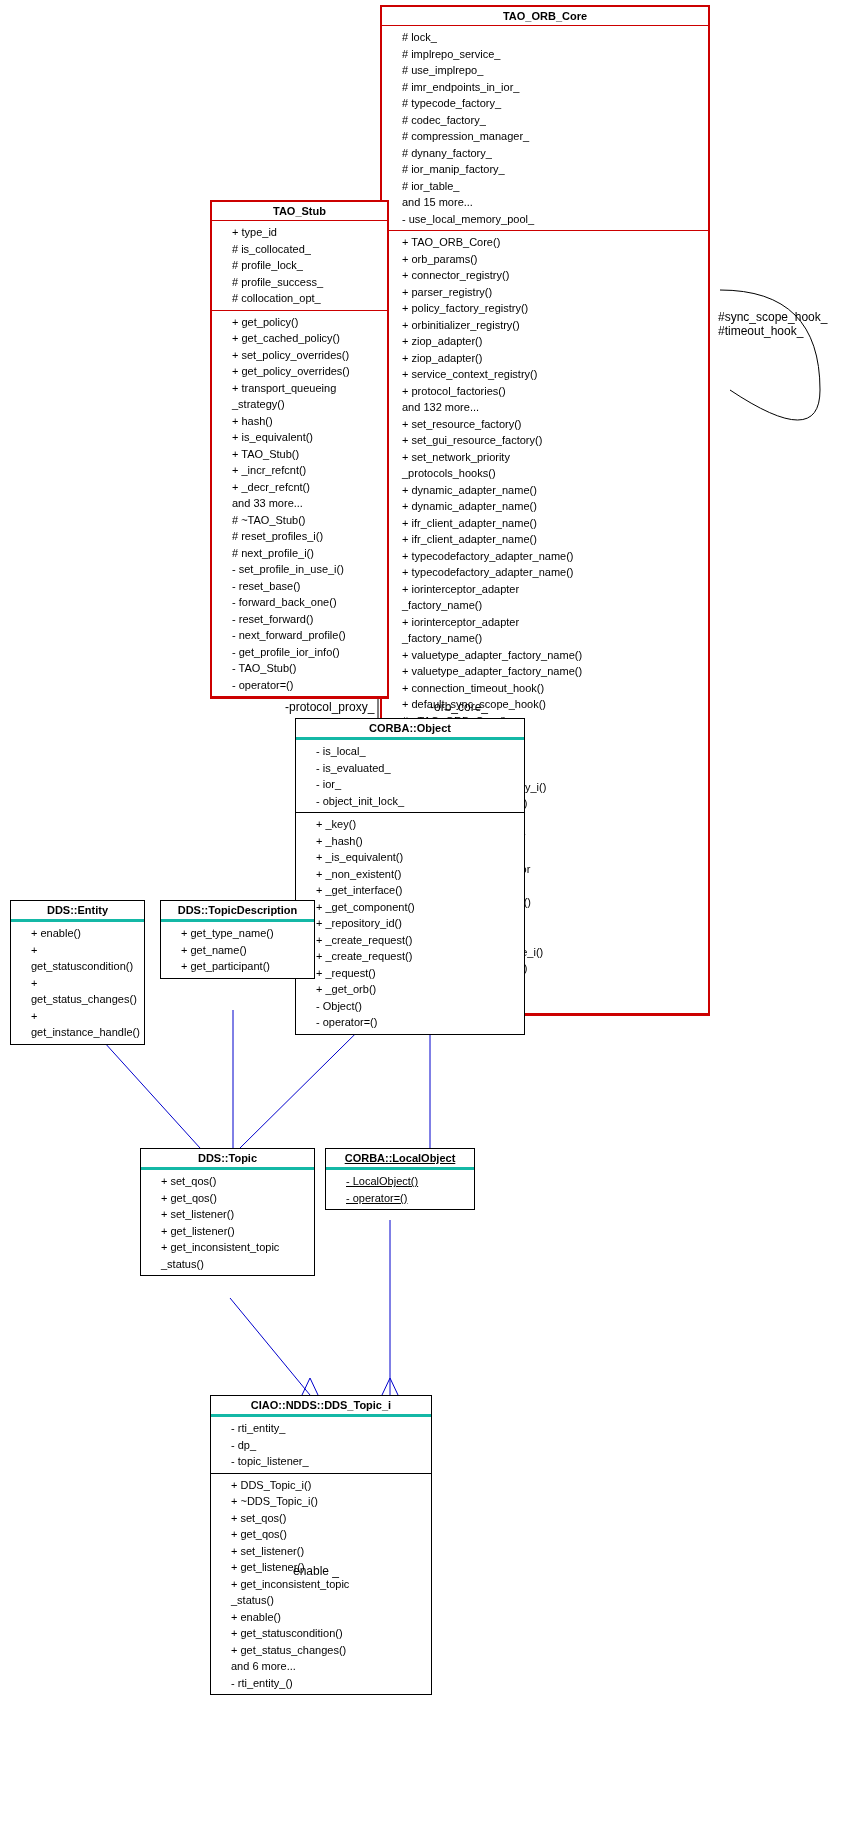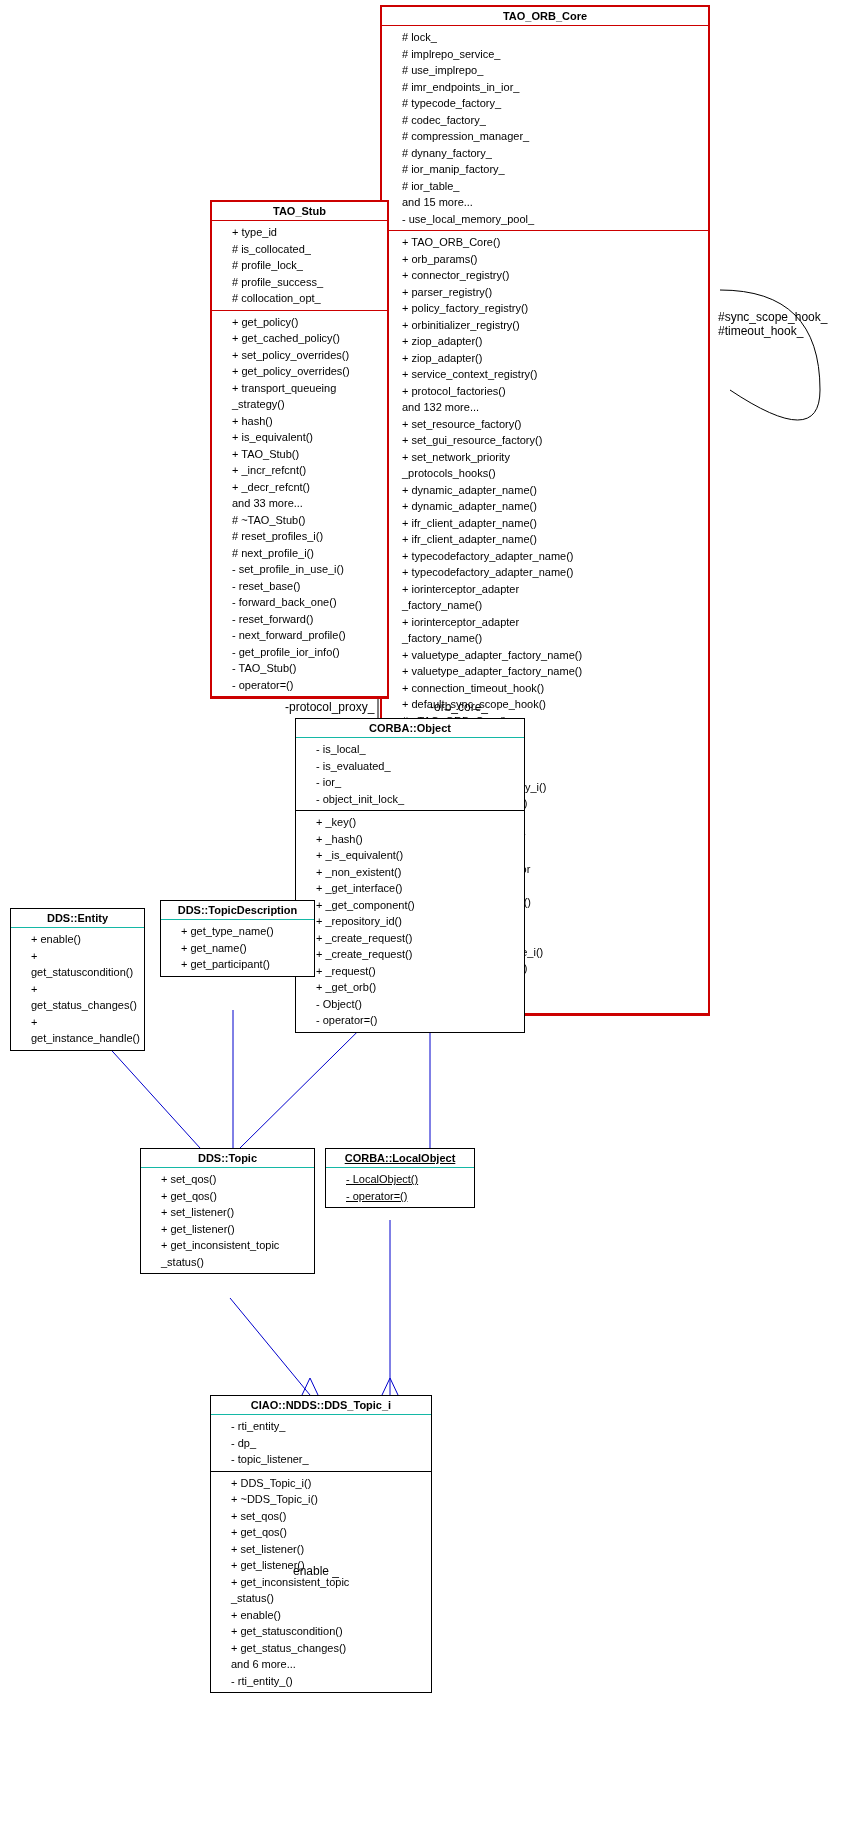--- a/index.html
+++ b/index.html
@@ -22,21 +22,21 @@
       border: 1px solid #000;
       background: #fff;
     }
     .uml-box.red-border {
       border: 2px solid #cc0000;
     }
     .uml-box-title {
       text-align: center;
       font-weight: bold;
       padding: 3px 5px;
-      border-bottom: 1px solid #14b8a6;
+      border-bottom: 3px solid #14b8a6;
       background: #fff;
     }
     .uml-box.red-border .uml-box-title {
       border-bottom: 1px solid #cc0000;
     }
     .uml-section {
       padding: 3px 20px;
       border-bottom: 1px solid #000;
       line-height: 1.5;
       white-space: pre-wrap;
@@ -212,21 +212,21 @@
 + _get_component()
 + _repository_id()
 + _create_request()
 + _create_request()
 + _request()
 + _get_orb()
 - Object()
 - operator=()</div>
   </div>
 
-  <div class="uml-box" style="left:10px; top:900px; width:135px;margin-top:8px;">
+  <div class="uml-box" style="left:10px; top:900px; width:135px;">
     <div class="uml-box-title">DDS::Entity</div>
     <div class="uml-section">+ enable()
 + get_statuscondition()
 + get_status_changes()
 + get_instance_handle()</div>
   </div>
 
   <div class="uml-box" style="left:160px; top:900px; width:155px;">
     <div class="uml-box-title">DDS::TopicDescription</div>
     <div class="uml-section">+ get_type_name()

